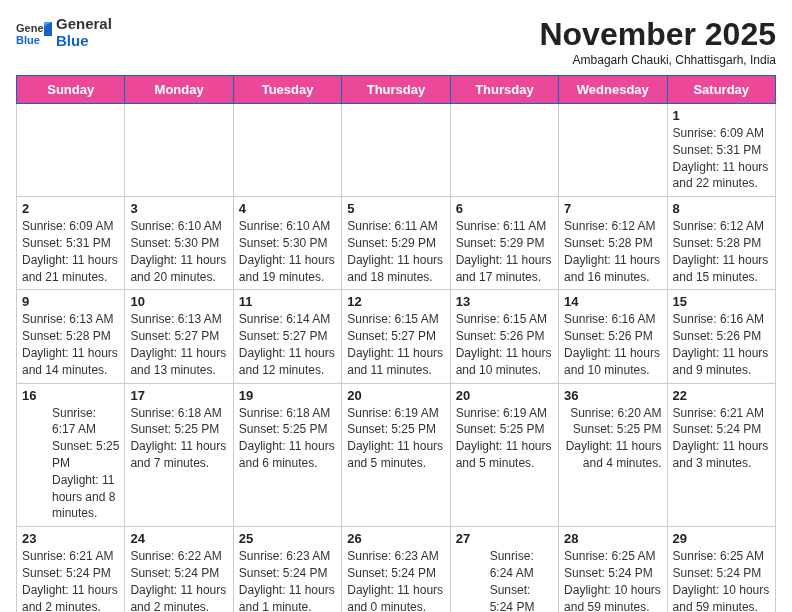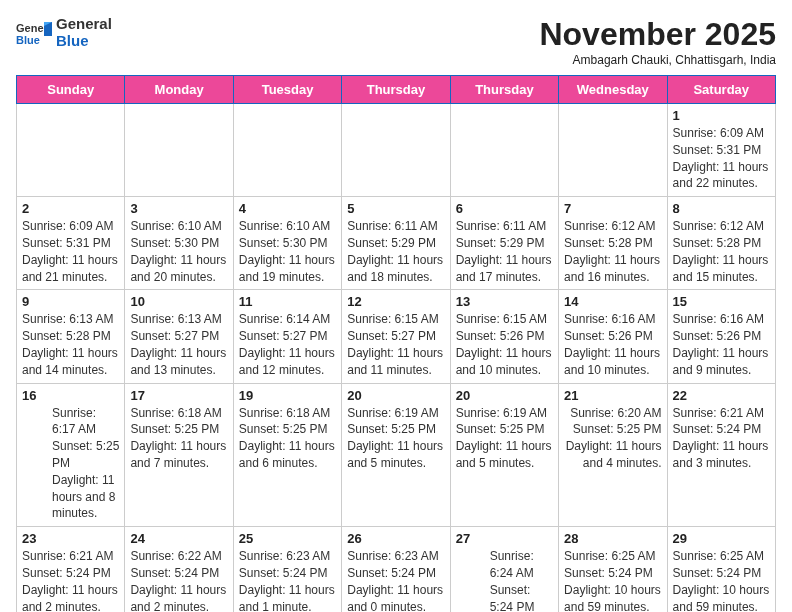--- a/index.html
+++ b/index.html
@@ -249,21 +249,21 @@
 Sunset: 5:25 PM
 Daylight: 11 hours and 5 minutes.</div>
         </td>
         <td>
           <div class="day-number">20</div>
           <div class="day-info" style="white-space: pre-line;">Sunrise: 6:19 AM
 Sunset: 5:25 PM
 Daylight: 11 hours and 5 minutes.</div>
         </td>
         <td>
-          <div class="day-number">21</div>
+          <div class="day-number">36</div>
           <div class="day-info" style="white-space: pre-line; text-align: right;">Sunrise: 6:20 AM
 Sunset: 5:25 PM
 Daylight: 11 hours and 4 minutes.</div>
         </td>
         <td>
           <div class="day-number">22</div>
           <div class="day-info" style="white-space: pre-line;">Sunrise: 6:21 AM
 Sunset: 5:24 PM
 Daylight: 11 hours and 3 minutes.</div>
         </td>

